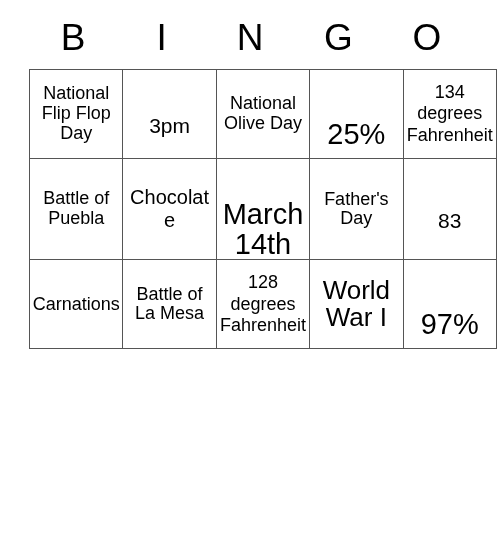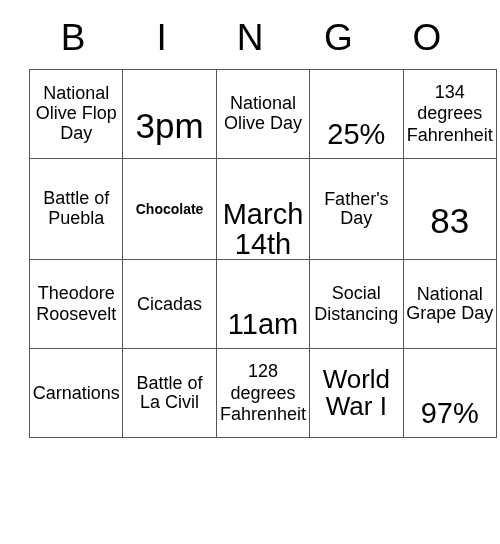--- a/index.html
+++ b/index.html
@@ -50,45 +50,45 @@
     color: #000000;
     overflow: hidden;
     word-wrap: break-word;
   }
   .cell-text {
     display: block;
     line-height: 1.08;
   }
   
   .sz-xs { font-size: 18px; line-height: 1.18; }
-  .sz-s  { font-size: 14px;   line-height: 1.15; font-weight: bold; }
+  .sz-s  { font-size: 20px;   line-height: 1.15; }
   .sz-m  { font-size: 18px;   line-height: 1.1; }
   .sz-l  { font-size: 18px;   line-height: 1.08; }
   .sz-xl { font-size: 26px;   line-height: 1.05; }
   .sz-2xl{ font-size: 29px;   line-height: 1.04; margin-top: 40px; }
-  .sz-3xl{ font-size: 35px;   line-height: 1.02; margin-top: 24px; }
+  .sz-3xl{ font-size: 21px;   line-height: 1.02; margin-top: 24px; }
 </style>
 </head>
 <body>
 
 <div id="bingo-card">
 
   <div id="header-row">
     <div class="header-letter">B</div>
     <div class="header-letter">I</div>
     <div class="header-letter">N</div>
     <div class="header-letter">G</div>
     <div class="header-letter">O</div>
   </div>
 
   <table id="grid">
     <tbody>
       <tr>
         <td>
-            <span class="cell-text sz-m">National Olive Flop Day</span>
+            <span class="cell-text sz-m">National Flip Flop Day</span>
           </td>
         <td>
             <span class="cell-text sz-3xl">3pm</span>
           </td>
         <td>
             <span class="cell-text sz-m">National Olive Day</span>
           </td>
         <td>
             <span class="cell-text sz-2xl">25%</span>
           </td>
@@ -108,41 +108,24 @@
           </td>
         <td>
             <span class="cell-text sz-l">Father's Day</span>
           </td>
         <td>
             <span class="cell-text sz-3xl">83</span>
           </td>
       </tr>
       <tr>
         <td>
-            <span class="cell-text sz-xs">Theodore Roosevelt</span>
-          </td>
-        <td>
-            <span class="cell-text sz-l">Cicadas</span>
-          </td>
-        <td>
-            <span class="cell-text sz-2xl">11am</span>
-          </td>
-        <td>
-            <span class="cell-text sz-xs">Social Distancing</span>
-          </td>
-        <td>
-            <span class="cell-text sz-m">National Grape Day</span>
-          </td>
-      </tr>
-      <tr>
-        <td>
             <span class="cell-text sz-xs">Carnations</span>
           </td>
         <td>
-            <span class="cell-text sz-m">Battle of La Civil</span>
+            <span class="cell-text sz-m">Battle of La Mesa</span>
           </td>
         <td>
             <span class="cell-text sz-xs">128 degrees Fahrenheit</span>
           </td>
         <td>
             <span class="cell-text sz-xl">World War I</span>
           </td>
         <td>
             <span class="cell-text sz-2xl">97%</span>
           </td>

